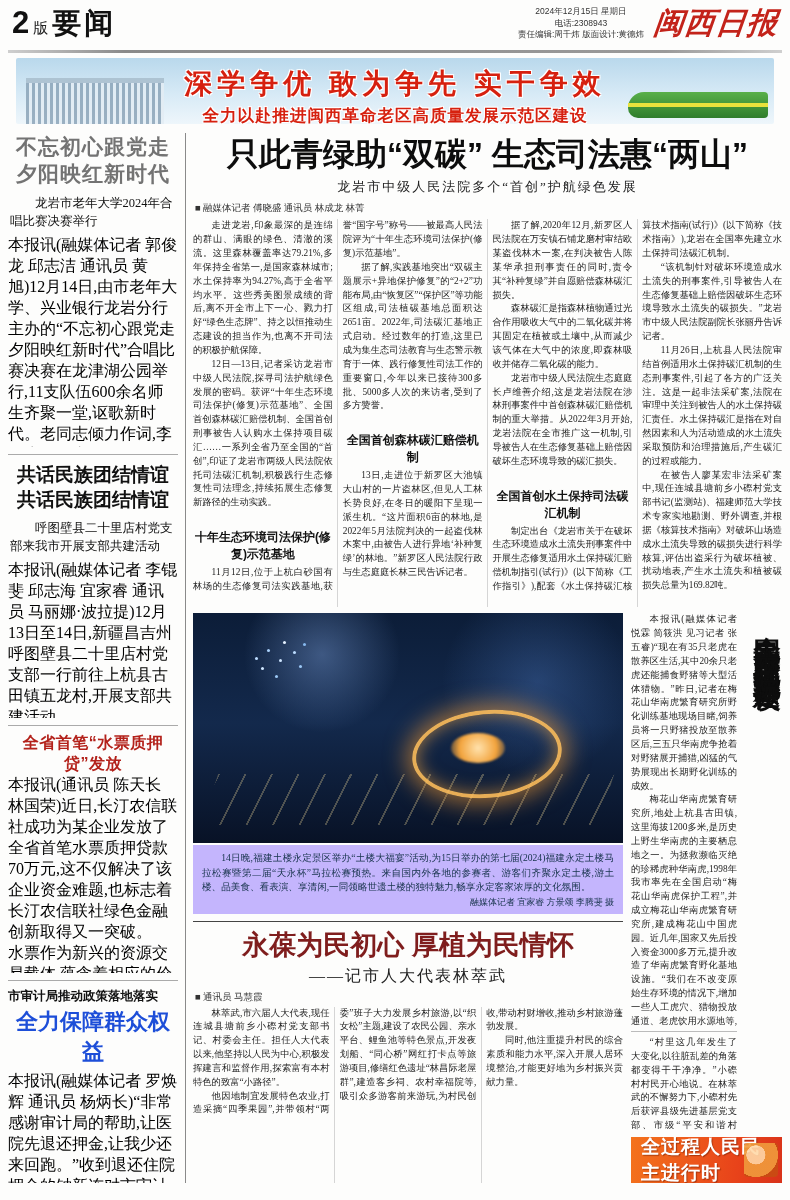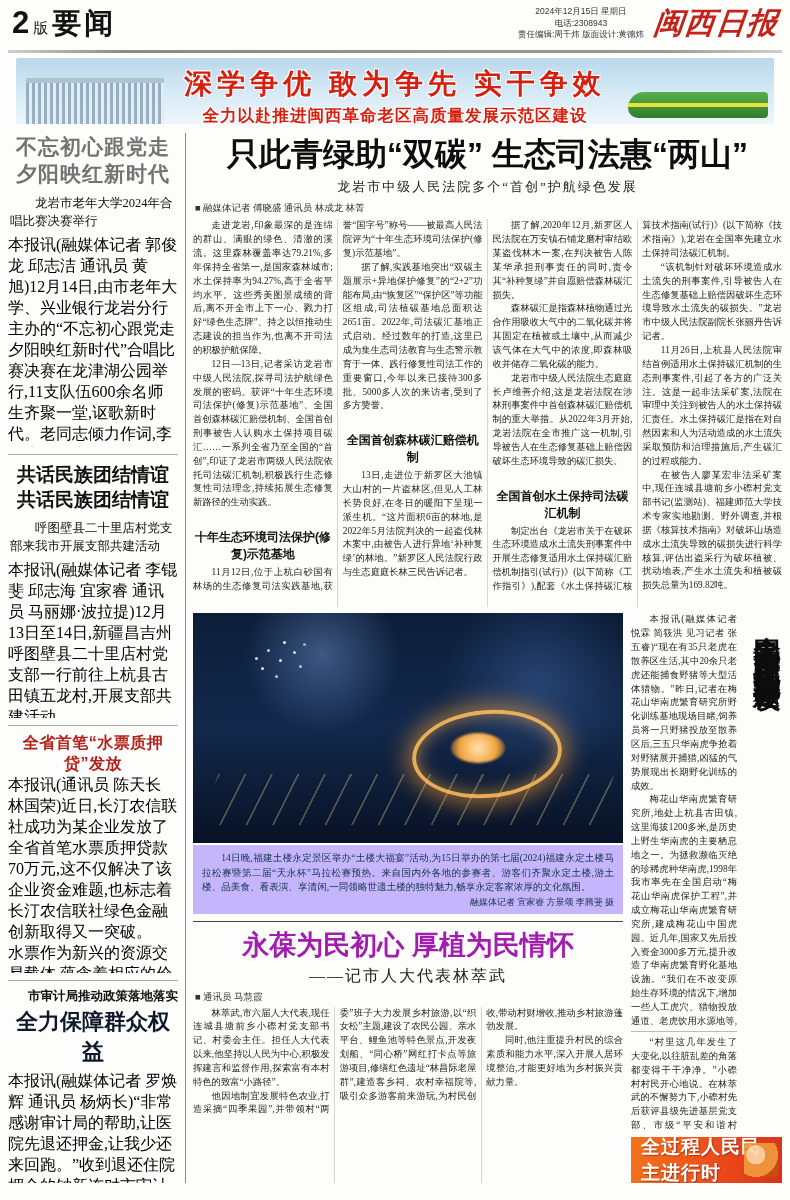--- a/index.html
+++ b/index.html
@@ -48,21 +48,21 @@
   .a-subhead { font-size:12.5px; line-height:1.45; margin:6px 2px 5px; color:#111; text-indent:2em; }
   .a-body { overflow:hidden; }
   .a1-body { height:212px; }
   .a2-title { color:#111; font-family:"Liberation Sans", sans-serif; font-size:19px; font-weight:900;
               text-align:center; line-height:1.35; }
   .a2-body { height:158px; }
   .a3-title { color:#b3211a; font-family:"Liberation Sans", sans-serif; font-size:16px; font-weight:900;
               text-align:center; letter-spacing:.5px; }
   .a3-body { height:198px; }
   .a4-kicker { font-size:12.5px; font-weight:bold; font-family:"Liberation Sans", sans-serif; color:#111; margin-bottom:2px; }
-  .a4-title { font-size:22px; font-weight:900; font-family:"Liberation Sans", sans-serif; color:#0f172a;
+  .a4-title { font-size:22px; font-weight:900; font-family:"Liberation Sans", sans-serif; color:#1d4ed8;
               text-align:center; margin-bottom:4px; }
   .a4-body { flex:1; overflow:hidden; }
 
   
   .main-headline { font-family:"Liberation Sans", sans-serif; font-size:32px; font-weight:900;
                    text-align:center; color:#0d0d0d; letter-spacing:0; line-height:1.2; margin-top:2px; }
   .main-subtitle { font-size:13px; text-align:center; color:#222; margin-top:5px; letter-spacing:2px; }
   .main-byline { font-size:9.5px; color:#333; margin:6px 0 0 2px; }
   .main-cols { margin-top:4px; height:388px; overflow:hidden;
                column-count:4; column-gap:10px; column-rule:1px solid #d5d5d5; }
@@ -84,21 +84,21 @@
            background:radial-gradient(circle,#ffe2ad 0%,#f2a33c 60%,rgba(242,163,60,.1) 100%); filter:blur(1px); }
   .firework { position:absolute; left:20%; top:20%; width:3px; height:3px; border-radius:50%; background:#cfe6ff;
            box-shadow:14px -8px 0 #bcdcff,-12px -10px 0 #a9d0fa,20px 6px 0 #9cc8f5,-18px 8px 0 #cfe6ff,
                       4px -18px 0 #e4f1ff,-4px 16px 0 #9cc8f5,24px -16px 0 #87b9ee,-24px -2px 0 #bcdcff; }
   .light-trails { position:absolute; bottom:8%; left:4%; width:92%; height:22%;
            background:repeating-linear-gradient(100deg, rgba(255,230,160,.28) 0 2px, transparent 2px 26px); transform:skewX(-18deg); }
   .caption-box { background:#c4b5fd; padding:6px 9px 5px; margin-top:2px; }
   .caption-text { font-size:9.6px; line-height:1.5; text-align:justify; text-indent:2em; color:#15324a; }
   .caption-credit { font-size:9px; text-align:right; color:#15324a; margin-top:1px; }
   .bottom-rule { border-top:1.5px solid #444; margin:7px 0 5px; }
-  .bottom-title { font-family:"Liberation Sans", sans-serif; font-size:27px; font-weight:900; text-align:center; color:#a21caf; }
+  .bottom-title { font-family:"Liberation Sans", sans-serif; font-size:27px; font-weight:900; text-align:center; color:#7f1d1d; }
   .bottom-subtitle { font-size:16px; text-align:center; letter-spacing:2px; margin:3px 0 2px; color:#222; }
   .bottom-byline { font-size:9.5px; color:#333; margin:2px 0 3px 2px; }
   .bottom-cols { flex:1; min-height:0; overflow:hidden; column-count:3; column-gap:10px; column-rule:1px solid #d5d5d5; }
 
   .right-stack { flex:1; display:flex; flex-direction:column; min-width:0; }
   .tiger-section { flex:1; display:flex; gap:5px; min-height:0; }
   .tiger-textcol { flex:1; display:flex; flex-direction:column; min-width:0; }
   .tiger-body { flex:1; overflow:hidden; }
   .cont-rule { border-top:1px solid #bbb; margin:4px 0; }
   .bottom-cont { height:96px; overflow:hidden; }
@@ -163,21 +163,21 @@
       </div>
       <div class="art-divider"></div>
       <div>
         <div class="a3-title">全省首笔“水票质押贷”发放</div>
         <div class="a-body a3-body">
             <p>本报讯(通讯员 陈天长 林国荣)近日,长汀农信联社成功为某企业发放了全省首笔水票质押贷款70万元,这不仅解决了该企业资金难题,也标志着长汀农信联社绿色金融创新取得又一突破。</p>
             <p>水票作为新兴的资源交易载体,蕴含着相应的价值潜力。水票是指取用水户依法取得的取水量中闲置水量使用权的凭证。“水票质押贷”是指水票权利人凭水票内含价值以质押方式从金融机构获取贷款的金融服务模式。长汀农信联社主任卢宏林说,近年来践行了“绿水青山就是金山银山”的重要理念,深化拓展“党建+金融助理+多社融合”战略工程,积极探索多元化的金融产品与服务,解决了企业融资难、担保难的问题,保护好水生态,促进了人与自然和谐发展。</p>
           </div>
       </div>
       <div class="art-divider"></div>
-      <div style="flex:1;display:flex;flex-direction:column;min-height:0;align-items:flex-end;">
+      <div style="flex:1;display:flex;flex-direction:column;min-height:0;">
         <div class="a4-kicker">市审计局推动政策落地落实</div>
         <div class="a4-title">全力保障群众权益</div>
         <div class="a-body a4-body">
             <p>本报讯(融媒体记者 罗焕辉 通讯员 杨炳长)“非常感谢审计局的帮助,让医院先退还押金,让我少还来回跑。”收到退还住院押金的钟新连对市审计局的做法称道。日前,在“大爱龙岩”惠民利民政策落实情况跟踪审计中,市审计局要求相关医疗机构落实困难人员“先诊疗后付费”政策,通过审计纠正在住院的168名困难人员住院押金159.93万元。</p>
           </div>
       </div>
     </div>
 
     <div class="main-area">
       <div class="main-headline">只此青绿助“双碳”  生态司法惠“两山”</div>

